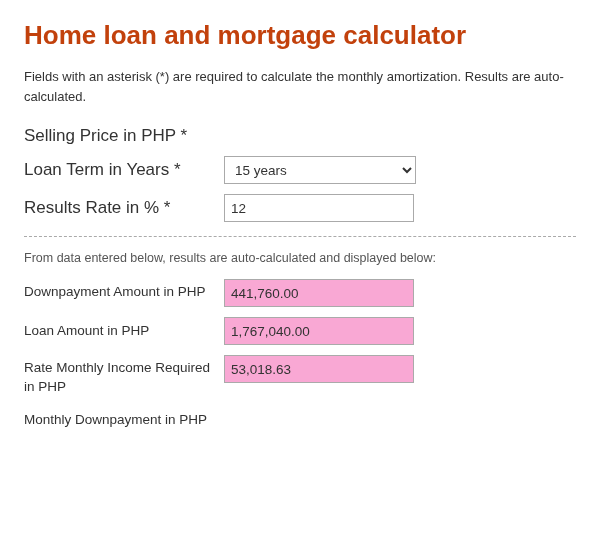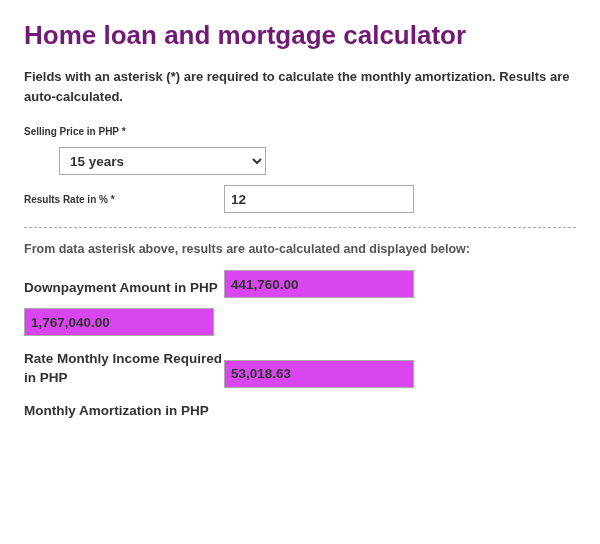--- a/index.html
+++ b/index.html
@@ -1,35 +1,34 @@
 <!DOCTYPE html>
 <html><head>
   <meta charset="utf-8">
   <style>
     * {
       box-sizing: border-box;
       margin: 0;
       padding: 0;
-      font-weight: bold;
     }
 
     body {
       font-family: Arial, sans-serif;
       background: #fff;
       color: #333;
       font-size: 14px;
       padding: 20px 24px;
       width: 600px;
       min-height: 544px;
     }
 
     h1 {
       font-size: 26px;
       font-weight: bold;
-      color: #701a75;
+      color: #c2410c;
       margin-bottom: 16px;
       line-height: 1.2;
     }
 
     .description {
       font-size: 13px;
       color: #333;
       margin-bottom: 20px;
       line-height: 1.5;
     }
@@ -39,41 +38,40 @@
     }
 
     .form-row {
       display: flex;
       align-items: center;
       margin-bottom: 10px;
     }
 
     .form-row label {
       width: 200px;
-      font-size: 10px;
+      font-size: 17px;
       color: #333;
       flex-shrink: 0;
     }
 
     .form-row input[type="text"],
     .form-row input[type="number"],
     .form-row select {
       width: 190px;
       padding: 4px 6px;
       border: 1px solid #aaa;
       font-size: 13.5px;
       color: #333;
       background: #fff;
       height: 28px;
     }
 
     .form-row select {
-      width: 207px;
+      width: 192px;
       appearance: auto;
-      margin-left: 35px;
     }
 
     .divider {
       border: none;
       border-top: 1px dashed #aaa;
       margin: 14px 0;
     }
 
     .auto-calc-note {
       font-size: 12.5px;
@@ -95,26 +93,26 @@
       flex-shrink: 0;
       line-height: 1.4;
     }
 
     .result-row input[type="text"] {
       width: 190px;
       padding: 4px 6px;
       border: 1px solid #aaa;
       font-size: 13.5px;
       color: #333;
-      background: #d946ef;
+      background: #f9a8d4;
       height: 28px;
     }
 
     .result-row.multiline {
-      align-items: flex-end;
+      align-items: flex-start;
     }
 
     .result-row.multiline .result-label {
       padding-top: 4px;
     }
   </style>
 </head>
 <body>
 
 <h1>Home loan and mortgage calculator</h1>
@@ -122,54 +120,56 @@
 <p class="description">Fields with an asterisk (*) are required to calculate the monthly amortization. Results are auto-calculated.</p>
 
 <div class="form-section">
 
   <div class="form-row">
     <label>Selling Price in PHP *</label>
   </div>
 
 
   <div class="form-row">
+    <label>Loan Term in Years *</label>
     <select>
       <option>5 years</option>
       <option>10 years</option>
       <option selected="">15 years</option>
       <option>20 years</option>
       <option>25 years</option>
       <option>30 years</option>
     </select>
   </div>
 
   <div class="form-row">
     <label>Results Rate in % *</label>
     <input type="text" value="12" style="">
   </div>
 
 </div>
 
 <hr class="divider">
 
-<p class="auto-calc-note">From data asterisk above, results are auto-calculated and displayed below:</p>
+<p class="auto-calc-note">From data entered below, results are auto-calculated and displayed below:</p>
 
 <div class="results-section">
 
   <div class="result-row multiline">
     <div class="result-label">Downpayment Amount in PHP</div>
     <input type="text" value="441,760.00" readonly="" style="">
   </div>
 
   <div class="result-row">
+    <div class="result-label">Loan Amount in PHP</div>
     <input type="text" value="1,767,040.00" readonly="" style="">
   </div>
 
   <div class="result-row multiline">
     <div class="result-label">Rate Monthly Income Required in PHP</div>
     <input type="text" value="53,018.63" readonly="" style="">
   </div>
 
   <div class="result-row multiline">
-    <div class="result-label">Monthly Amortization in PHP</div>
+    <div class="result-label">Monthly Downpayment in PHP</div>
   </div>
 
 </div>
 
 </body></html>

